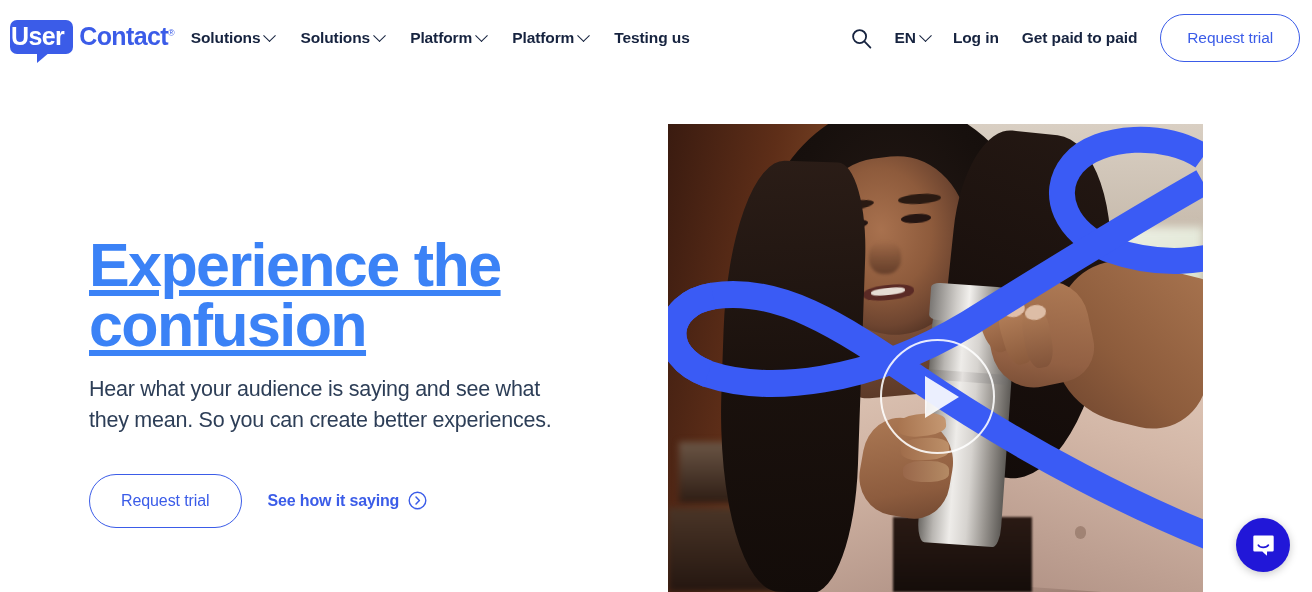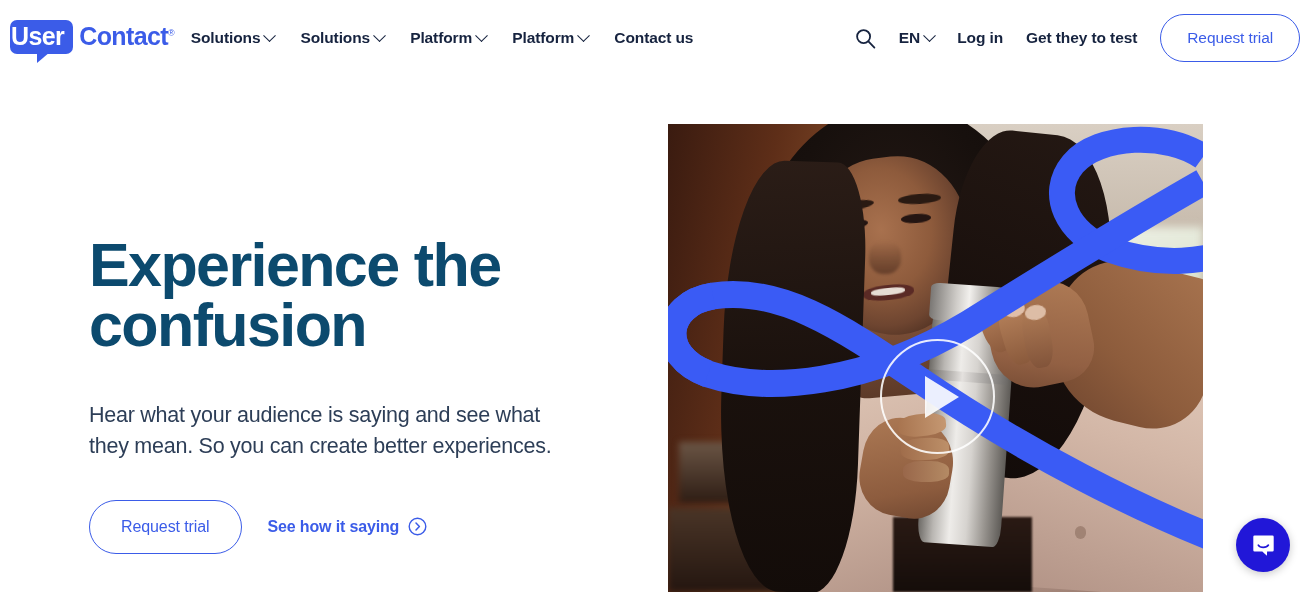--- a/index.html
+++ b/index.html
@@ -124,32 +124,33 @@
     font-family:"Liberation Sans", sans-serif;
   }
 
   
   .hero-left {
     position:absolute;
     left:89px; top:236px;
     width:560px;
   }
   .hero-title {
-    color:#0c4a6e;
+    color:#3b82f6;
     font-size:61px;
     font-weight:bold;
     line-height:0.98;
     letter-spacing:-1.6px;
     white-space:pre-line;
+    text-decoration:underline;
   }
   .hero-sub {
     color:#2d3e57;
     font-size:21.5px;
     line-height:1.45;
-    margin-top:44px;
+    margin-top:18px;
     letter-spacing:-0.25px;
     white-space:pre-line;
     max-width:530px;
   }
   .hero-ctas {
     display:flex; align-items:center;
     margin-top:38px;
     gap:26px;
   }
   .btn-hero {
@@ -430,37 +431,37 @@
     </div>
     <div class="nav-item">
       <span>Platform</span>
       <i class="chev"></i>
     </div>
     <div class="nav-item">
       <span>Platform</span>
       <i class="chev"></i>
     </div>
     <div class="nav-item">
-      <span>Contact us</span>
+      <span>Testing us</span>
     </div>
   </nav>
 
   <div class="nav-right">
     <svg class="search-icon" width="21" height="21" viewBox="0 0 21 21">
       <circle cx="8.6" cy="8.6" r="6.5" fill="none" stroke="#16233f" stroke-width="1.8"></circle>
       <line x1="13.4" y1="13.4" x2="19.4" y2="19.6" stroke="#16233f" stroke-width="1.8" stroke-linecap="round"></line>
     </svg>
 
     <div class="lang">
       <span class="nav-link">EN</span>
       <i class="chev"></i>
     </div>
 
     <span class="nav-link">Log in</span>
-    <span class="nav-link">Get they to test</span>
+    <span class="nav-link">Get paid to paid</span>
     <button class="btn-pill">Request trial</button>
   </div>
 </div>
 
 <div class="hero-left">
   <h1 class="hero-title">Experience the
 confusion</h1>
   <p class="hero-sub">Hear what your audience is saying and see what
 they mean. So you can create better experiences.</p>
   <div class="hero-ctas">

